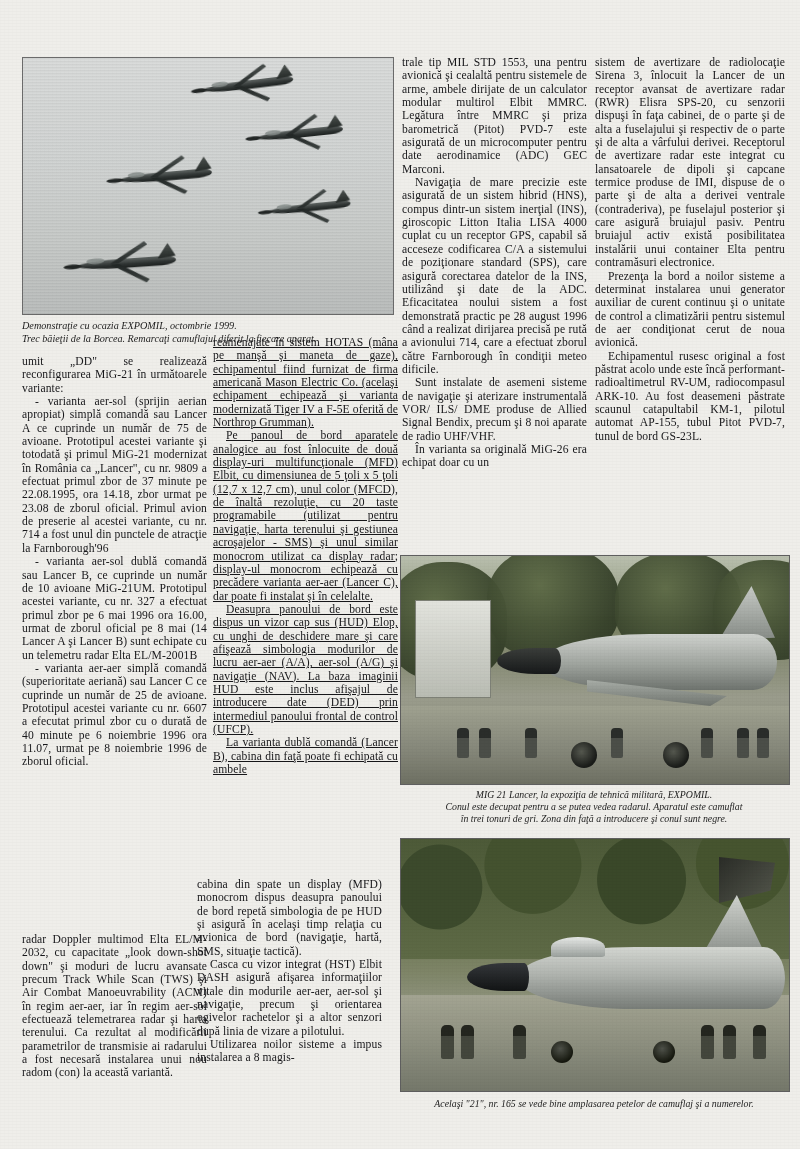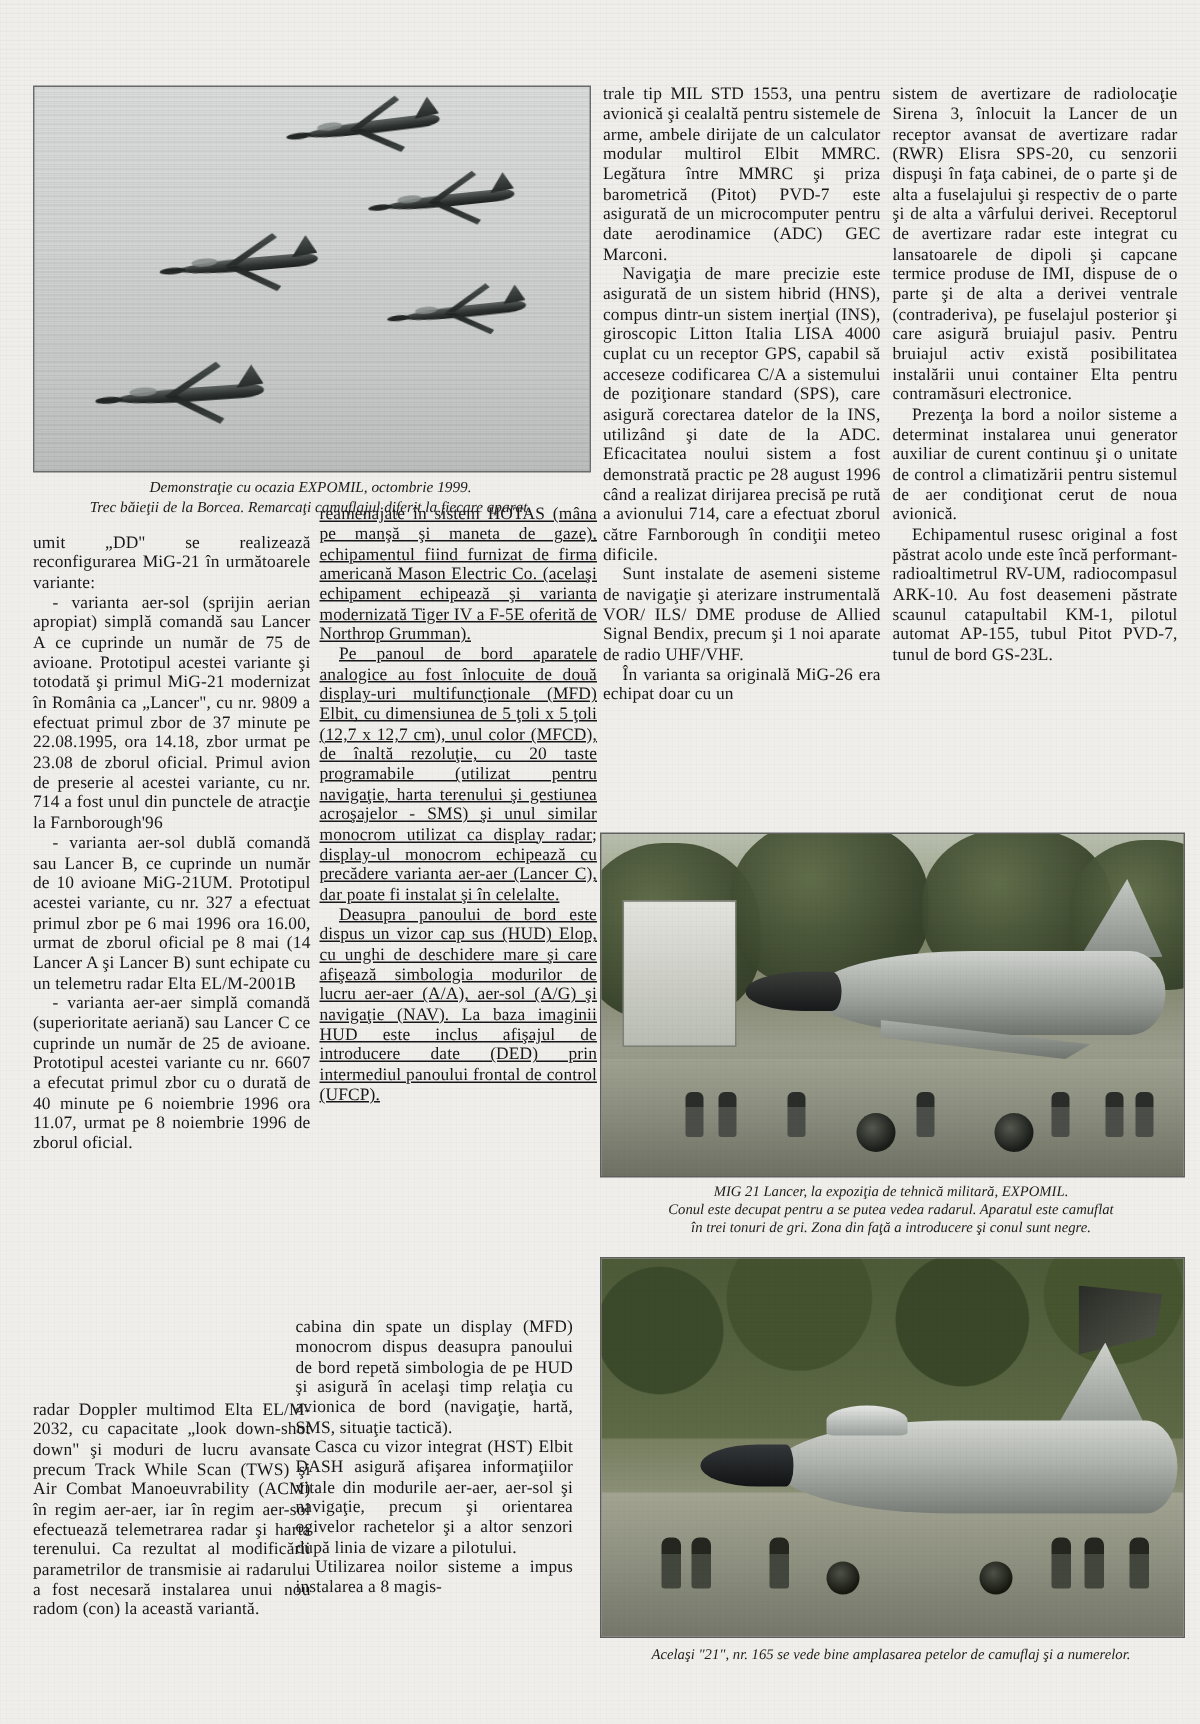--- a/index.html
+++ b/index.html
@@ -78,21 +78,21 @@
     position:absolute;left:70px;top:-11px;width:16px;height:13px;
     background:linear-gradient(180deg,#4c524f,#262b29);
     clip-path:polygon(60% 0%, 100% 88%, 0% 100%);
   }
   .jet .canopy{
     position:absolute;left:8px;top:-2px;width:16px;height:5px;
     background:#868d8b;border-radius:50%;opacity:.85;
   }
   .cap-band{
     position:absolute;left:22px;width:370px;
-    text-align:center;
+    text-align:left;
     font-style:italic;
     font-size:10.2px;
     line-height:12.6px;
     color:#1d1d1d;
   }
 
   
   #photo-expo{
     position:absolute;left:400px;top:555px;width:388px;height:228px;
     border:1px solid #5f5f5f;
@@ -271,32 +271,33 @@
   </div>
 
   <div class="col" style="left:22px;top:893px;width:185px;margin-top:40px;">
     <p class="noind">radar Doppler multimod Elta EL/M-2032, cu capacitate „look down-shot down" şi moduri de lucru avansate precum Track While Scan (TWS) şi Air Combat Manoeuvrability (ACM) în regim aer-aer, iar în regim aer-sol efectuează telemetrarea radar şi harta terenului. Ca rezultat al modificării parametrilor de transmisie ai radarului a fost necesară instalarea unui nou radom (con) la această variantă.</p>
   </div>
 
   <div class="col" style="left:213px;top:336px;width:185px;text-decoration:underline;">
     <p class="noind">reamenajate în sistem HOTAS (mâna pe manşă şi maneta de gaze), echipamentul fiind furnizat de firma americană Mason Electric Co. (acelaşi echipament echipează şi varianta modernizată Tiger IV a F-5E oferită de Northrop Grumman).</p>
     <p>Pe panoul de bord aparatele analogice au fost înlocuite de două display-uri multifuncţionale (MFD) Elbit, cu dimensiunea de 5 ţoli x 5 ţoli (12,7 x 12,7 cm), unul color (MFCD), de înaltă rezoluţie, cu 20 taste programabile (utilizat pentru navigaţie, harta terenului şi gestiunea acroşajelor - SMS) şi unul similar monocrom utilizat ca display radar; display-ul monocrom echipează cu precădere varianta aer-aer (Lancer C), dar poate fi instalat şi în celelalte.</p>
     <p>Deasupra panoului de bord este dispus un vizor cap sus (HUD) Elop, cu unghi de deschidere mare şi care afişează simbologia modurilor de lucru aer-aer (A/A), aer-sol (A/G) şi navigaţie (NAV). La baza imaginii HUD este inclus afişajul de introducere date (DED) prin intermediul panoului frontal de control (UFCP).</p>
+    <p>La varianta dublă comandă (Lancer B), cabina din faţă poate fi echipată cu ambele</p>
   </div>
 
   <div class="col" style="left:197px;top:878px;width:185px;">
     <p class="noind">cabina din spate un display (MFD) monocrom dispus deasupra panoului de bord repetă simbologia de pe HUD şi asigură în acelaşi timp relaţia cu avionica de bord (navigaţie, hartă, SMS, situaţie tactică).</p>
     <p>Casca cu vizor integrat (HST) Elbit DASH asigură afişarea informaţiilor vitale din modurile aer-aer, aer-sol şi navigaţie, precum şi orientarea ogivelor rachetelor şi a altor senzori după linia de vizare a pilotului.</p>
     <p>Utilizarea noilor sisteme a impus instalarea a 8 magis-</p>
   </div>
 
   <div class="col" style="left:402px;top:56px;width:185px;">
     <p class="noind">trale tip MIL STD 1553, una pentru avionică şi cealaltă pentru sistemele de arme, ambele dirijate de un calculator modular multirol Elbit MMRC. Legătura între MMRC şi priza barometrică (Pitot) PVD-7 este asigurată de un microcomputer pentru date aerodinamice (ADC) GEC Marconi.</p>
     <p>Navigaţia de mare precizie este asigurată de un sistem hibrid (HNS), compus dintr-un sistem inerţial (INS), giroscopic Litton Italia LISA 4000 cuplat cu un receptor GPS, capabil să acceseze codificarea C/A a sistemului de poziţionare standard (SPS), care asigură corectarea datelor de la INS, utilizând şi date de la ADC. Eficacitatea noului sistem a fost demonstrată practic pe 28 august 1996 când a realizat dirijarea precisă pe rută a avionului 714, care a efectuat zborul către Farnborough în condiţii meteo dificile.</p>
-    <p>Sunt instalate de asemeni sisteme de navigaţie şi aterizare instrumentală VOR/ ILS/ DME produse de Allied Signal Bendix, precum şi 1 noi aparate de radio UHF/VHF.</p>
+    <p>Sunt instalate de asemeni sisteme de navigaţie şi aterizare instrumentală VOR/ ILS/ DME produse de Allied Signal Bendix, precum şi 8 noi aparate de radio UHF/VHF.</p>
     <p>În varianta sa originală MiG-26 era echipat doar cu un</p>
   </div>
 
   <div class="col" style="left:595px;top:56px;width:190px;">
     <p class="noind">sistem de avertizare de radiolocaţie Sirena 3, înlocuit la Lancer de un receptor avansat de avertizare radar (RWR) Elisra SPS-20, cu senzorii dispuşi în faţa cabinei, de o parte şi de alta a fuselajului şi respectiv de o parte şi de alta a vârfului derivei. Receptorul de avertizare radar este integrat cu lansatoarele de dipoli şi capcane termice produse de IMI, dispuse de o parte şi de alta a derivei ventrale (contraderiva), pe fuselajul posterior şi care asigură bruiajul pasiv. Pentru bruiajul activ există posibilitatea instalării unui container Elta pentru contramăsuri electronice.</p>
     <p>Prezenţa la bord a noilor sisteme a determinat instalarea unui generator auxiliar de curent continuu şi o unitate de control a climatizării pentru sistemul de aer condiţionat cerut de noua avionică.</p>
     <p>Echipamentul rusesc original a fost păstrat acolo unde este încă performant-radioaltimetrul RV-UM, radiocompasul ARK-10. Au fost deasemeni păstrate scaunul catapultabil KM-1, pilotul automat AP-155, tubul Pitot PVD-7, tunul de bord GS-23L.</p>
   </div>
 
   <div id="photo-expo">

